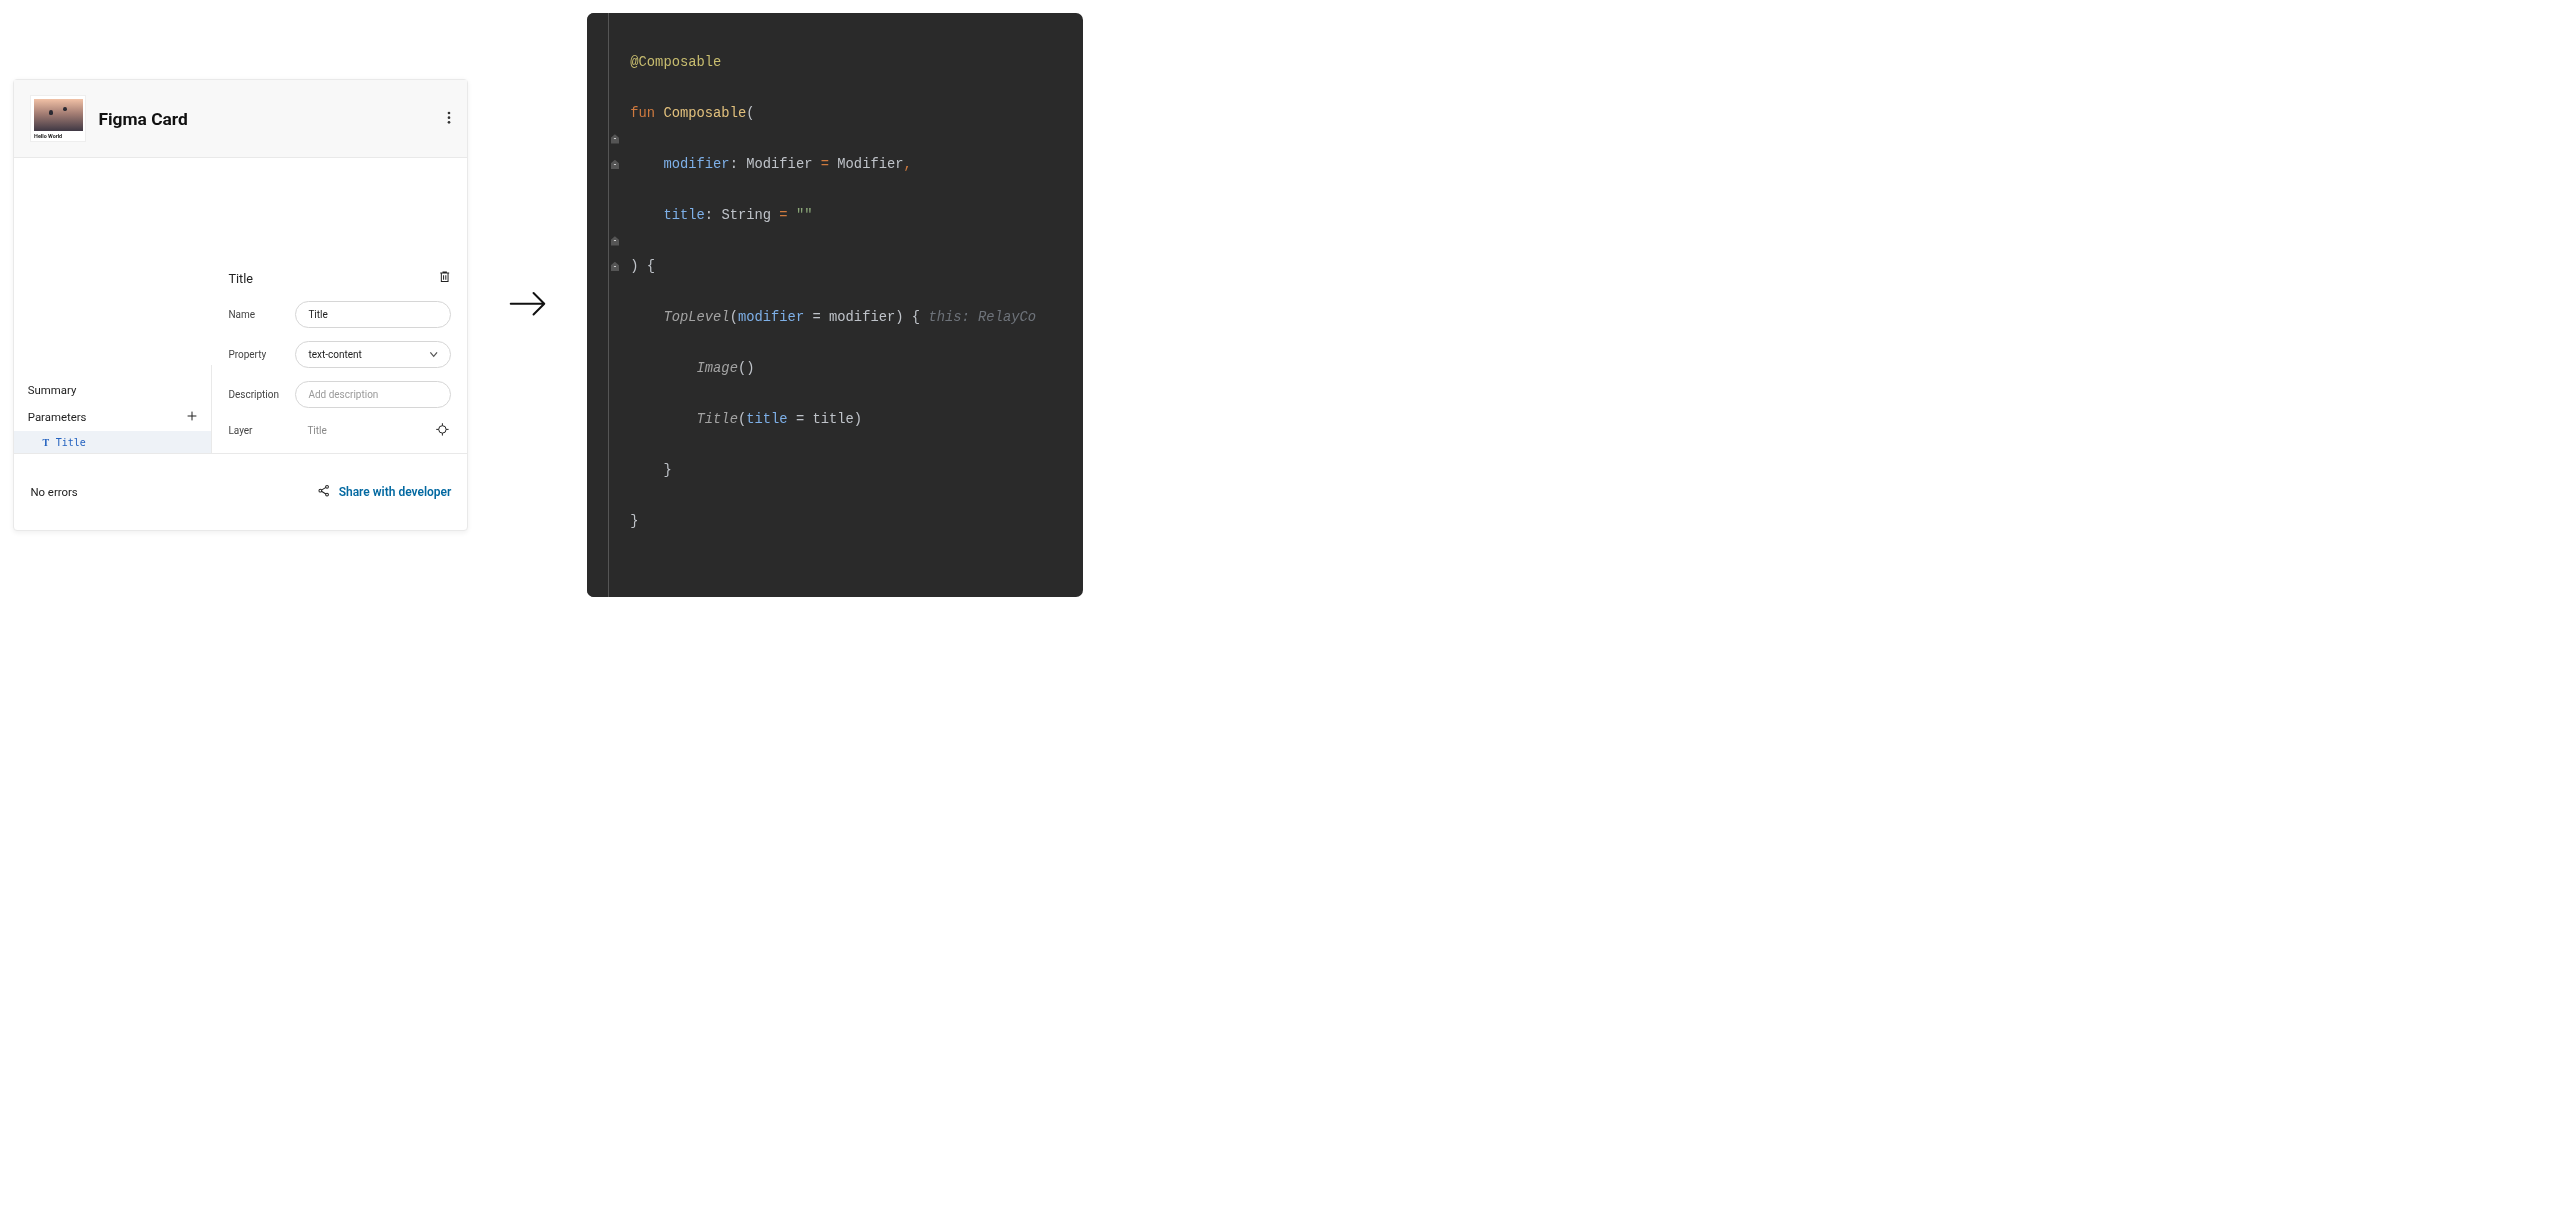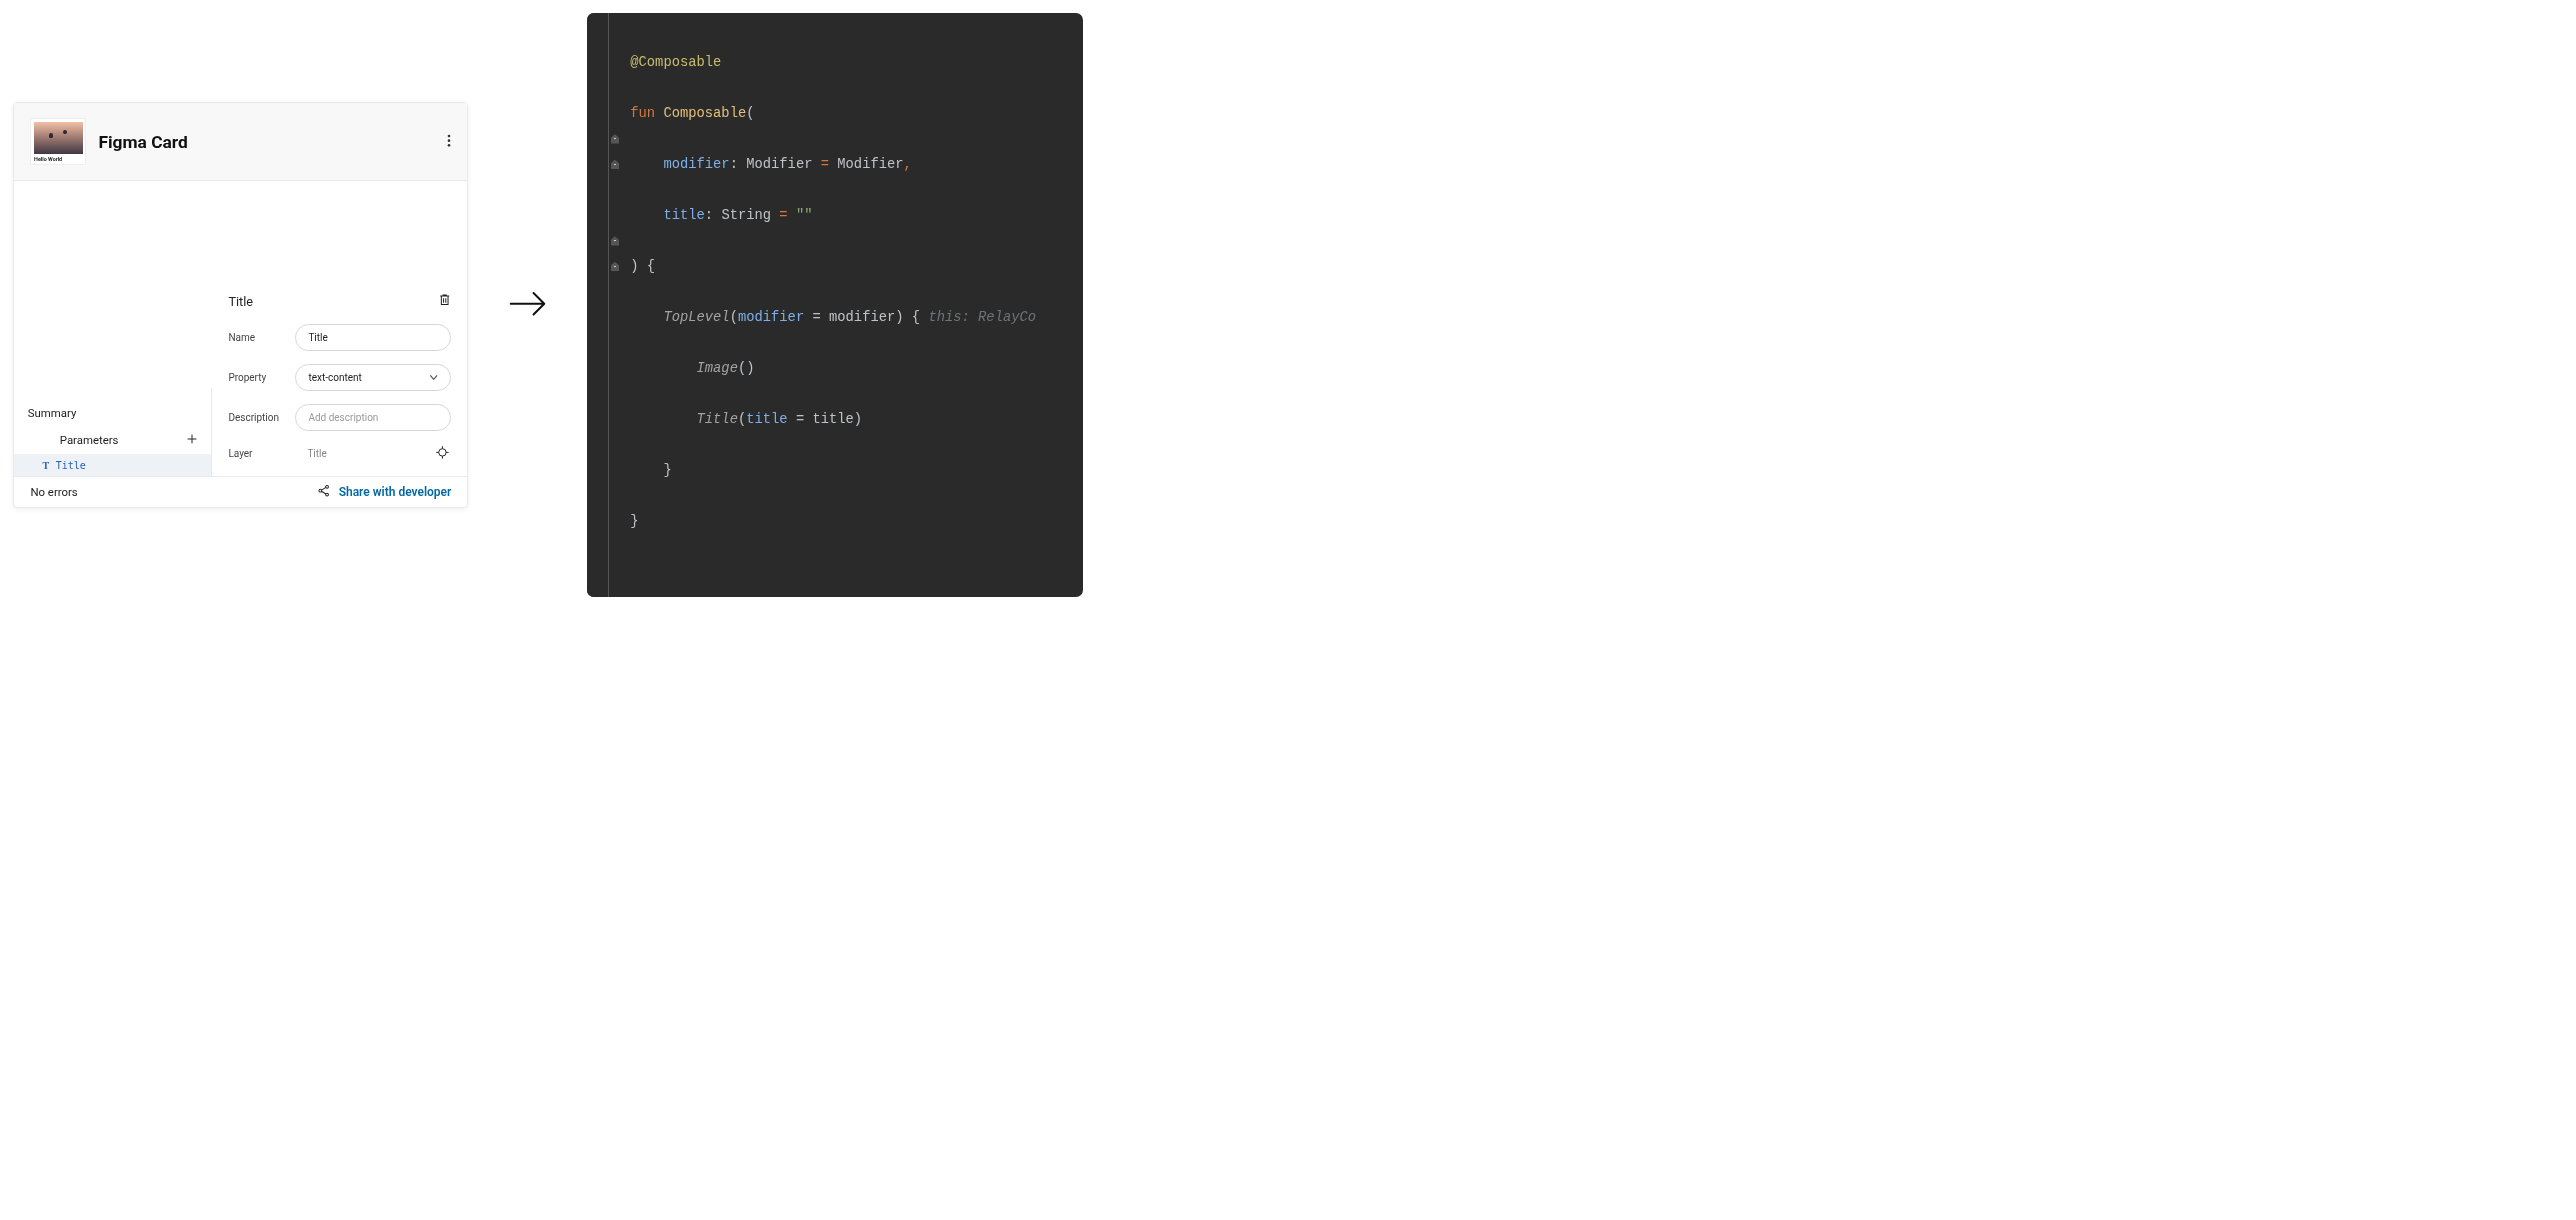--- a/index.html
+++ b/index.html
@@ -84,21 +84,21 @@
     border-right: 0.7px solid #e9e9e9;
     padding-top: 13.4px;
   }
   .sidebar-section-label {
     font-size: 11.4px; color: #222; padding: 5.4px 13.4px;
   }
   .sidebar-row {
     display: flex; align-items: center; justify-content: space-between;
     padding: 6.7px 13.4px;
   }
-  .sidebar-row .row-label { font-size: 11.4px; color: #222; margin-left: 32px; }
+  .sidebar-row .row-label { font-size: 11.4px; color: #222; }
   .plus-icon svg { width: 12px; height: 12px; stroke: #222; }
   .param-item {
     display: flex; align-items: center; gap: 6.7px;
     padding: 5.4px 13.4px 5.4px 28px;
     background: #eef2f7;
     color: #2563c0;
     font-family: ui-monospace, SFMono-Regular, Menlo, Consolas, monospace;
     font-size: 10px;
   }
   .param-item .t-icon {
@@ -137,21 +137,21 @@
   .chevron svg { width: 9.4px; height: 6.7px; stroke: #555; fill: none; }
   .layer-row {
     display: flex; align-items: center; justify-content: space-between;
     padding-right: 1.3px;
   }
   .layer-value { font-size: 10px; color: #888; padding-left: 12px; }
   .target-icon svg { width: 14.8px; height: 14.8px; stroke: #222; fill: none; }
 
   .footer {
     border-top: 0.7px solid #e9e9e9;
-    padding: 7px 16px;
+    padding: 30px 16px;
     display: flex; align-items: center; justify-content: space-between;
   }
   .errors-text { font-size: 11.4px; color: #222; }
   .share-block { display: flex; align-items: center; gap: 8px; }
   .share-icon svg { width: 13.4px; height: 13.4px; stroke: #222; fill: none; }
   .share-text { font-size: 12px; font-weight: 600; color: #0369a1; }
 
   
   .arrow svg { width: 39px; height: 29.5px; stroke: #111; fill: none; }
 

